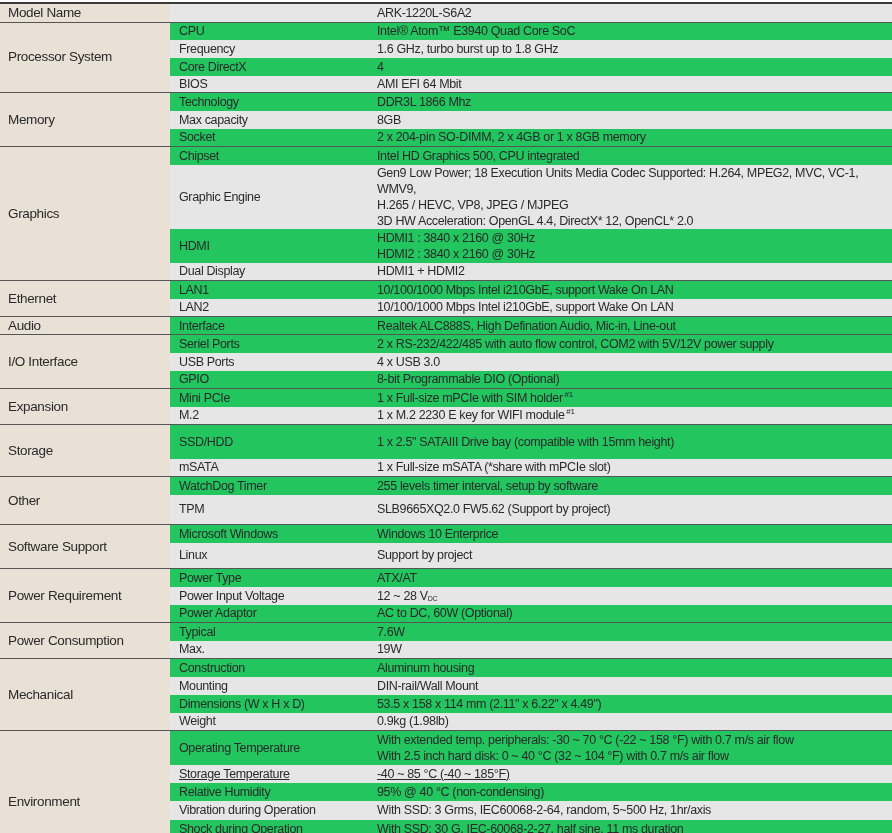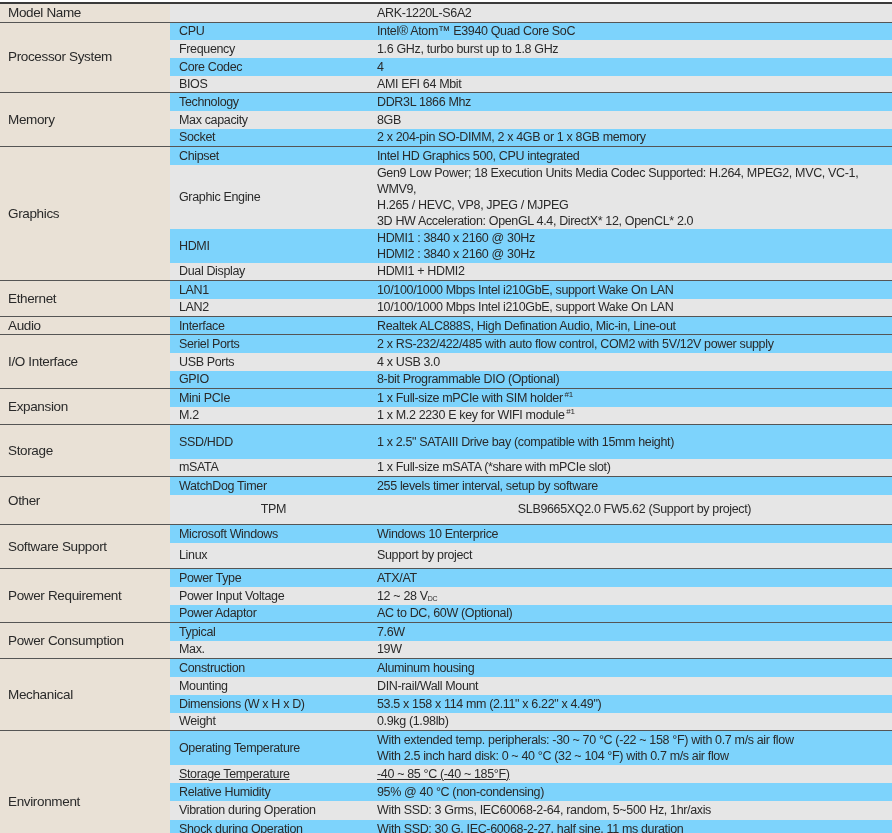--- a/index.html
+++ b/index.html
@@ -6,21 +6,21 @@
   body { width: 892px; height: 833px; overflow: hidden; font-family: "Liberation Sans", "DejaVu Sans", sans-serif; color: #2a2a2a; }
   .spec-table { position: absolute; left: 0; top: 2px; width: 892px; border-collapse: collapse; table-layout: fixed; font-size: 12.5px; letter-spacing: -0.35px; border-top: 2px solid #3a3a3a; }
   .spec-table td { padding: 0 0 0 8px; vertical-align: middle; line-height: 16px; white-space: nowrap; overflow: hidden; }
   col.c1 { width: 170px; }
   col.c2 { width: 198px; }
   col.c3 { width: 524px; }
   td.cat { background: #e9e1d6; font-size: 13.5px; padding-left: 8px; }
   td.feat { padding-left: 9px; }
   td.val { padding-left: 9px; }
   tr.shade td.feat, tr.shade td.val { background: #e6e6e6; }
-  tr.plain td.feat, tr.plain td.val { background: #7dd3fc; }
+  tr.plain td.feat, tr.plain td.val { background: #22c55e; }
   tr.group-start td { border-top: 1.5px solid #555555; }
   tr.model td { background: #e6e6e6; }
   tr.model td.cat { background: #e9e1d6; }
   tr.last td { border-bottom: 2px solid #555555; }
   .multiline { white-space: normal !important; }
   .line { display: block; }
   sup, sub { font-size: 8px; line-height: 0; }
   sub.dc { font-size: 7px; vertical-align: -1px; }
 </style>
 </head>
@@ -45,21 +45,21 @@
           <span class="line">Intel® Atom™ E3940 Quad Core SoC</span>
         </td>
       </tr>
       <tr class="shade" style="height: 18px;">
         <td class="feat">Frequency</td>
         <td class="val">
           <span class="line">1.6 GHz, turbo burst up to 1.8 GHz</span>
         </td>
       </tr>
       <tr class="plain" style="height: 18px;">
-        <td class="feat">Core Codec</td>
+        <td class="feat">Core DirectX</td>
         <td class="val">
           <span class="line">4</span>
         </td>
       </tr>
       <tr class="shade" style="height: 16px;">
         <td class="feat">BIOS</td>
         <td class="val">
           <span class="line">AMI EFI 64 Mbit</span>
         </td>
       </tr>
@@ -175,21 +175,21 @@
           <span class="line">1 x Full-size mSATA (*share with mPCIe slot)</span>
         </td>
       </tr>
       <tr class="plain group-start" style="height: 18px; padding-left: 15px;">
         <td class="cat" rowspan="2">Other</td>
         <td class="feat">WatchDog Timer</td>
         <td class="val">
           <span class="line">255 levels timer interval, setup by software</span>
         </td>
       </tr>
-      <tr class="shade" style="height: 30px; text-align: center;">
+      <tr class="shade" style="height: 30px;">
         <td class="feat">TPM</td>
         <td class="val">
           <span class="line">SLB9665XQ2.0 FW5.62 (Support by project)</span>
         </td>
       </tr>
       <tr class="plain group-start" style="height: 18px;">
         <td class="cat" rowspan="2">Software Support</td>
         <td class="feat">Microsoft Windows</td>
         <td class="val">
           <span class="line">Windows 10 Enterprice</span>

